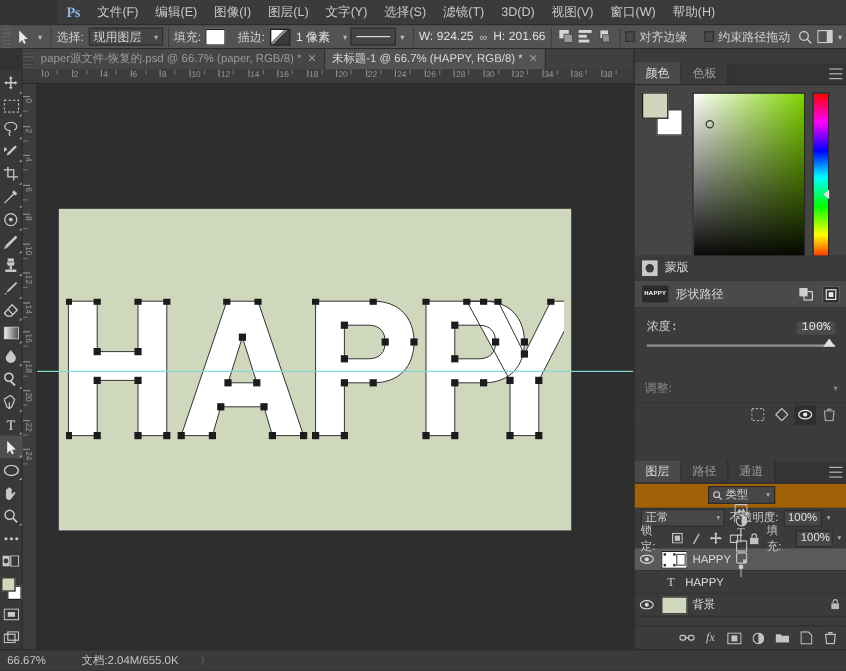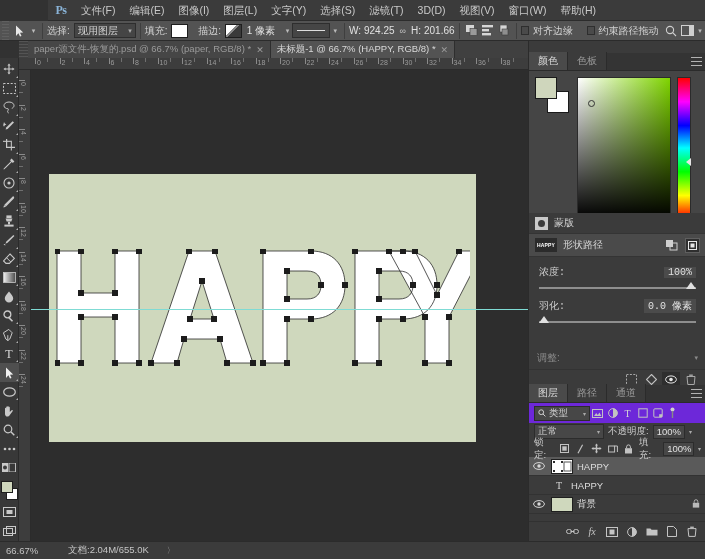--- a/index.html
+++ b/index.html
@@ -216,21 +216,21 @@
   .props-icons { display: flex; justify-content: flex-end; align-items: center;
     gap: 2px; height: 20px; padding-right: 6px; background: #3b3b3b;
     border-top: 1px solid #333; }
   .pi { width: 18px; height: 16px; display:flex; align-items:center; justify-content:center;}
   .pi.sel { background: #2e2e2e; }
 
   
   .layers-panel { position: absolute; top: 344px; left: 0; width: 177px; height: 156px;
     background: #3b3b3b; }
   .filter-row { display: flex; align-items: center; height: 20px; padding: 2px 5px; gap: 0;
-    background: #6d28d9; }
+    background: #a16207; flex-direction: column; }
   .filter-sel { height: 15px; width: 56px; background: #474747; border: 1px solid #2c2c2c;
     display: flex; align-items: center; gap:3px; padding: 0 3px; font-size: 9.5px; color: #d2d2d2;}
   .fbtn { width: 15px; height: 15px; display:flex; align-items:center; justify-content:center;
      color:#c2c2c2; font-size:9px;}
   .blend-row, .lock-row { display: flex; align-items: center; height: 17px; padding: 0 5px;
     gap: 4px; font-size: 9.5px; color: #cdcdcd; }
   .blend-sel { height: 15px; width: 62px; background: #474747; border: 1px solid #2c2c2c;
     display: flex; align-items: center; justify-content: space-between;
     padding: 0 3px; font-size: 9.5px; color: #d2d2d2; }
   .opac-val { height: 14px; background: #474747; border: 1px solid #2c2c2c; padding: 0 3px;
@@ -774,29 +774,20 @@
       </div>
       <div class="slider-block">
         <div class="slider-top">
           <span class="slider-lbl">浓度:</span>
           <span class="slider-val">100%</span>
         </div>
         <div class="slider-track">
           <div class="slider-knob" style="left:calc(100% - 10px)"></div>
         </div>
       </div>
-      <div class="slider-block">
-        <div class="slider-top">
-          <span class="slider-lbl">羽化:</span>
-          <span class="slider-val">0.0 像素</span>
-        </div>
-        <div class="slider-track">
-          <div class="slider-knob" style="left:0"></div>
-        </div>
-      </div>
       <div class="props-adj">
         <span>调整:</span>
         <span style="font-size:7px">▾</span>
       </div>
       <div class="props-icons">
         <div class="pi">
           <svg width="11" height="11" viewBox="0 0 11 11">
               <rect x=".5" y=".5" width="10" height="10" fill="none" stroke="#a8a8a8" stroke-width="1" stroke-dasharray="2 1.4"></rect>
             </svg>
         </div>

